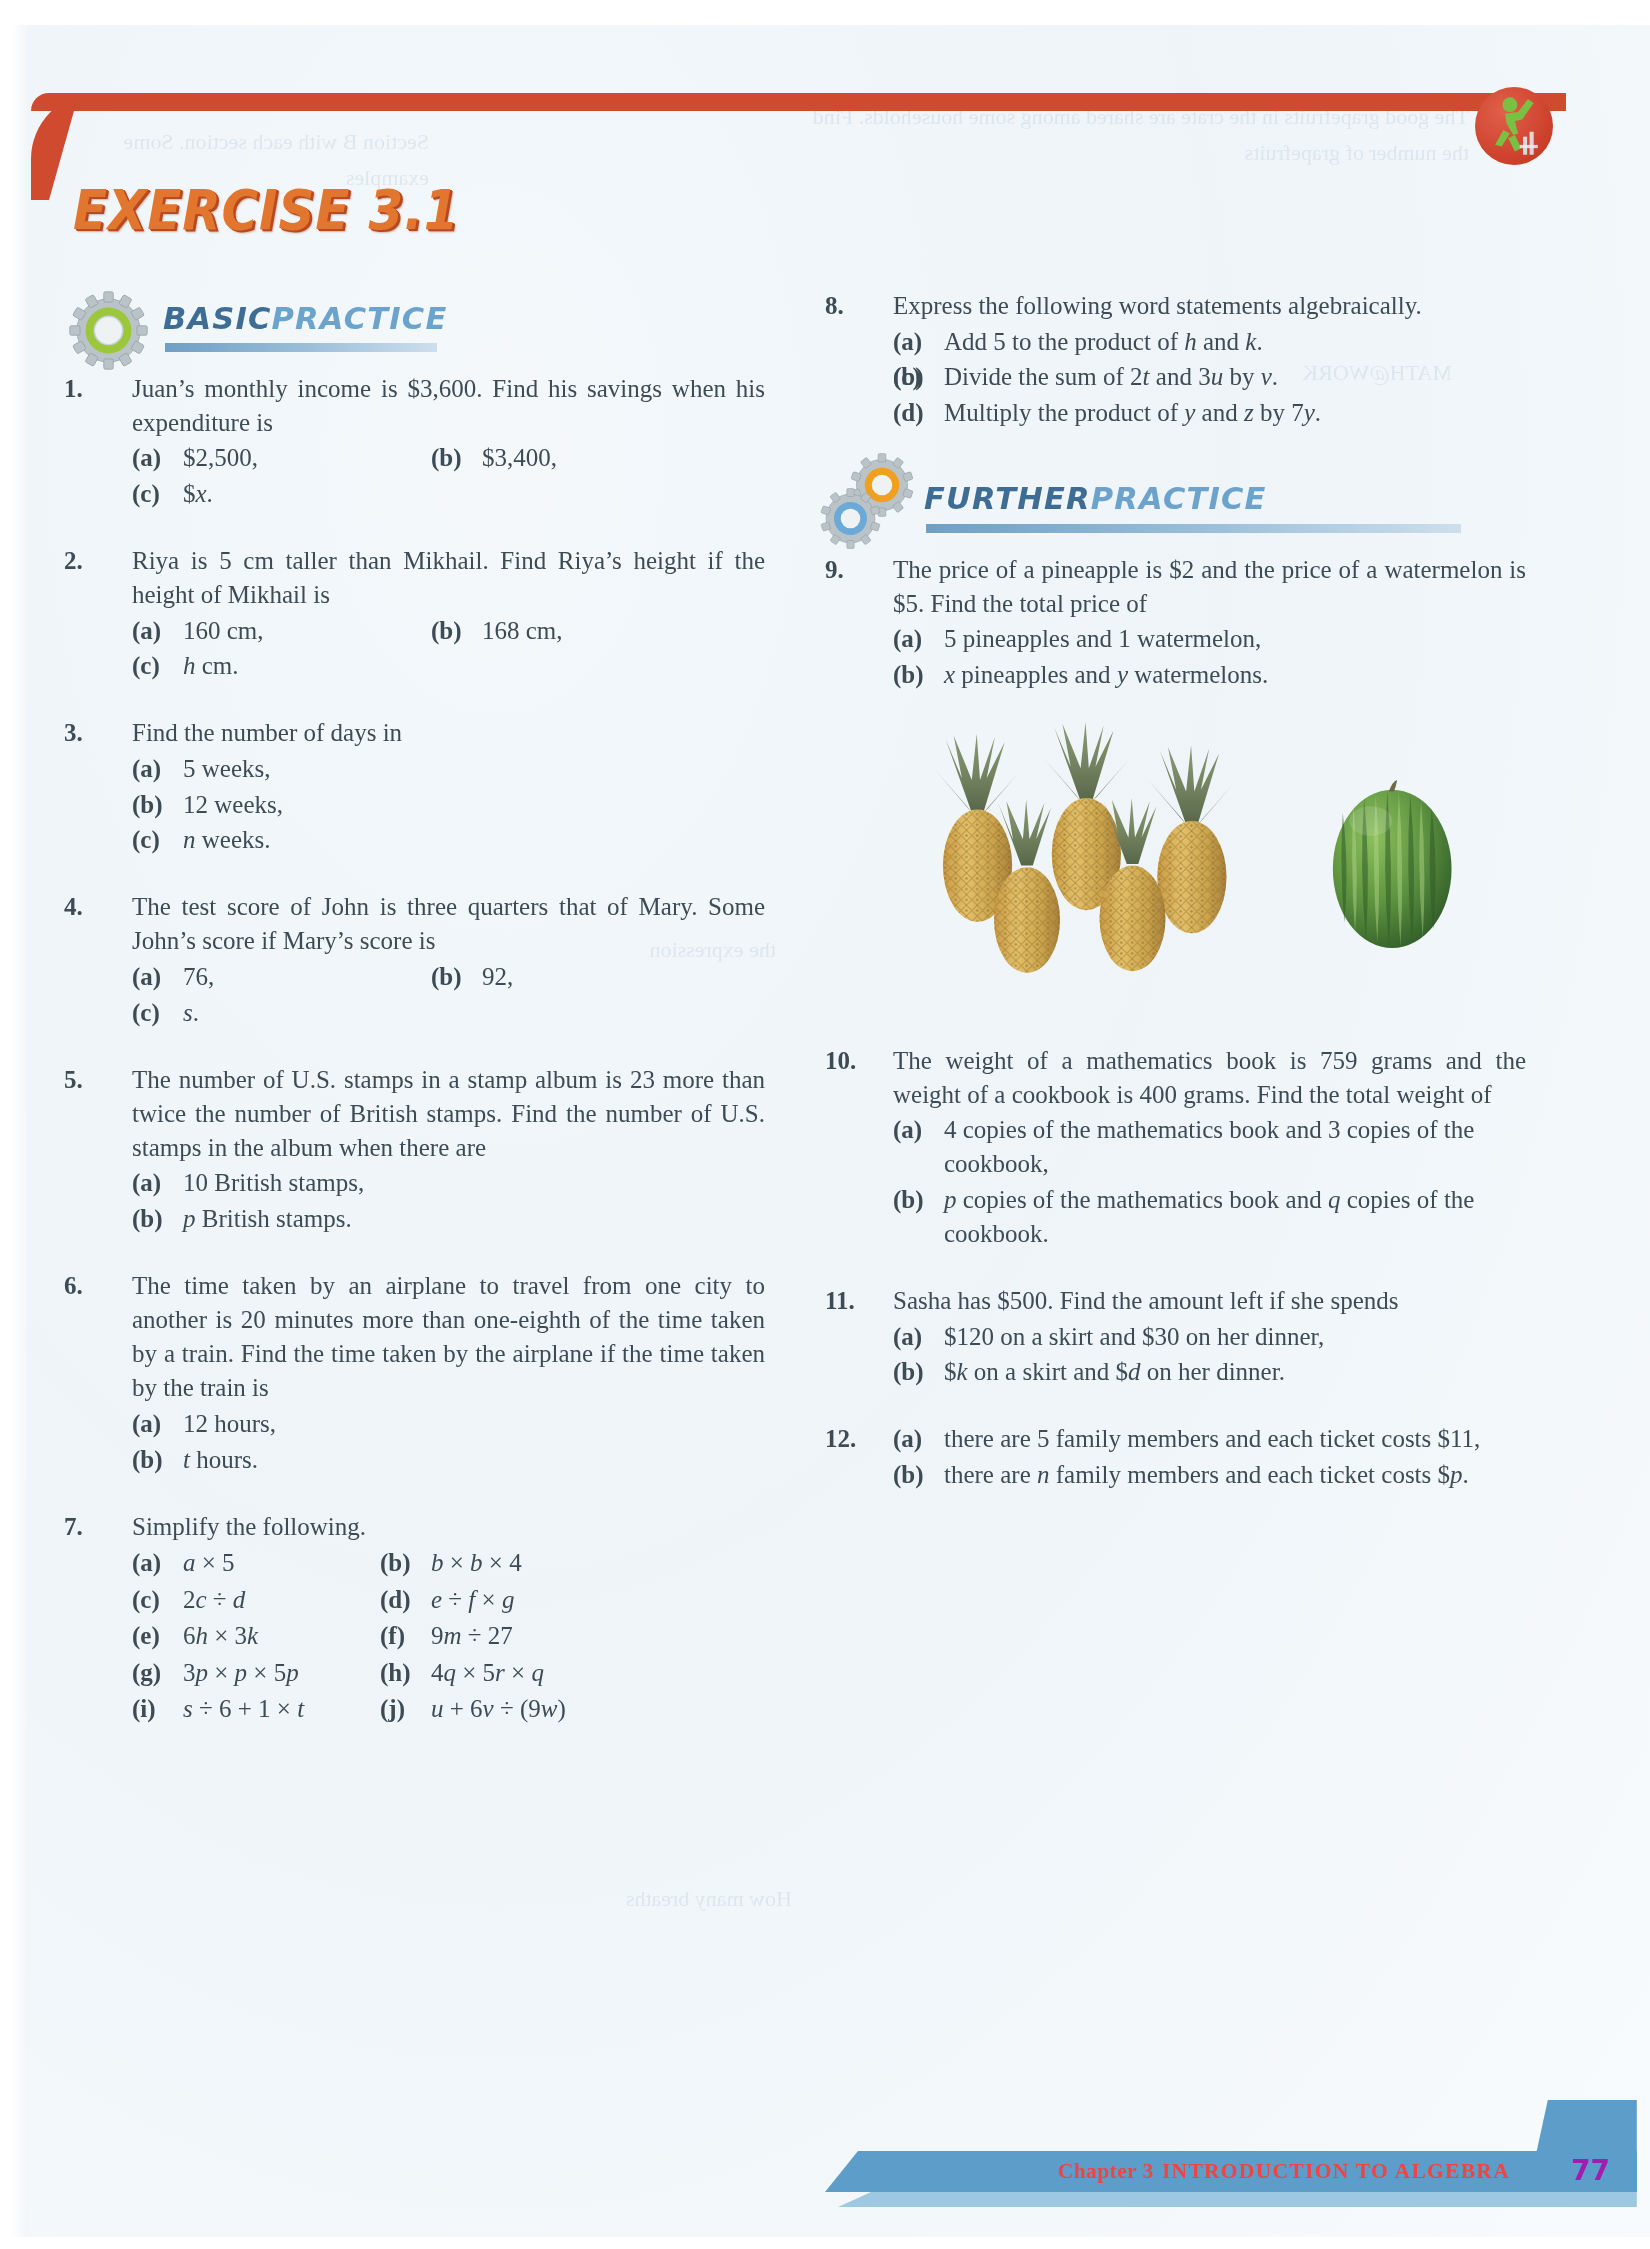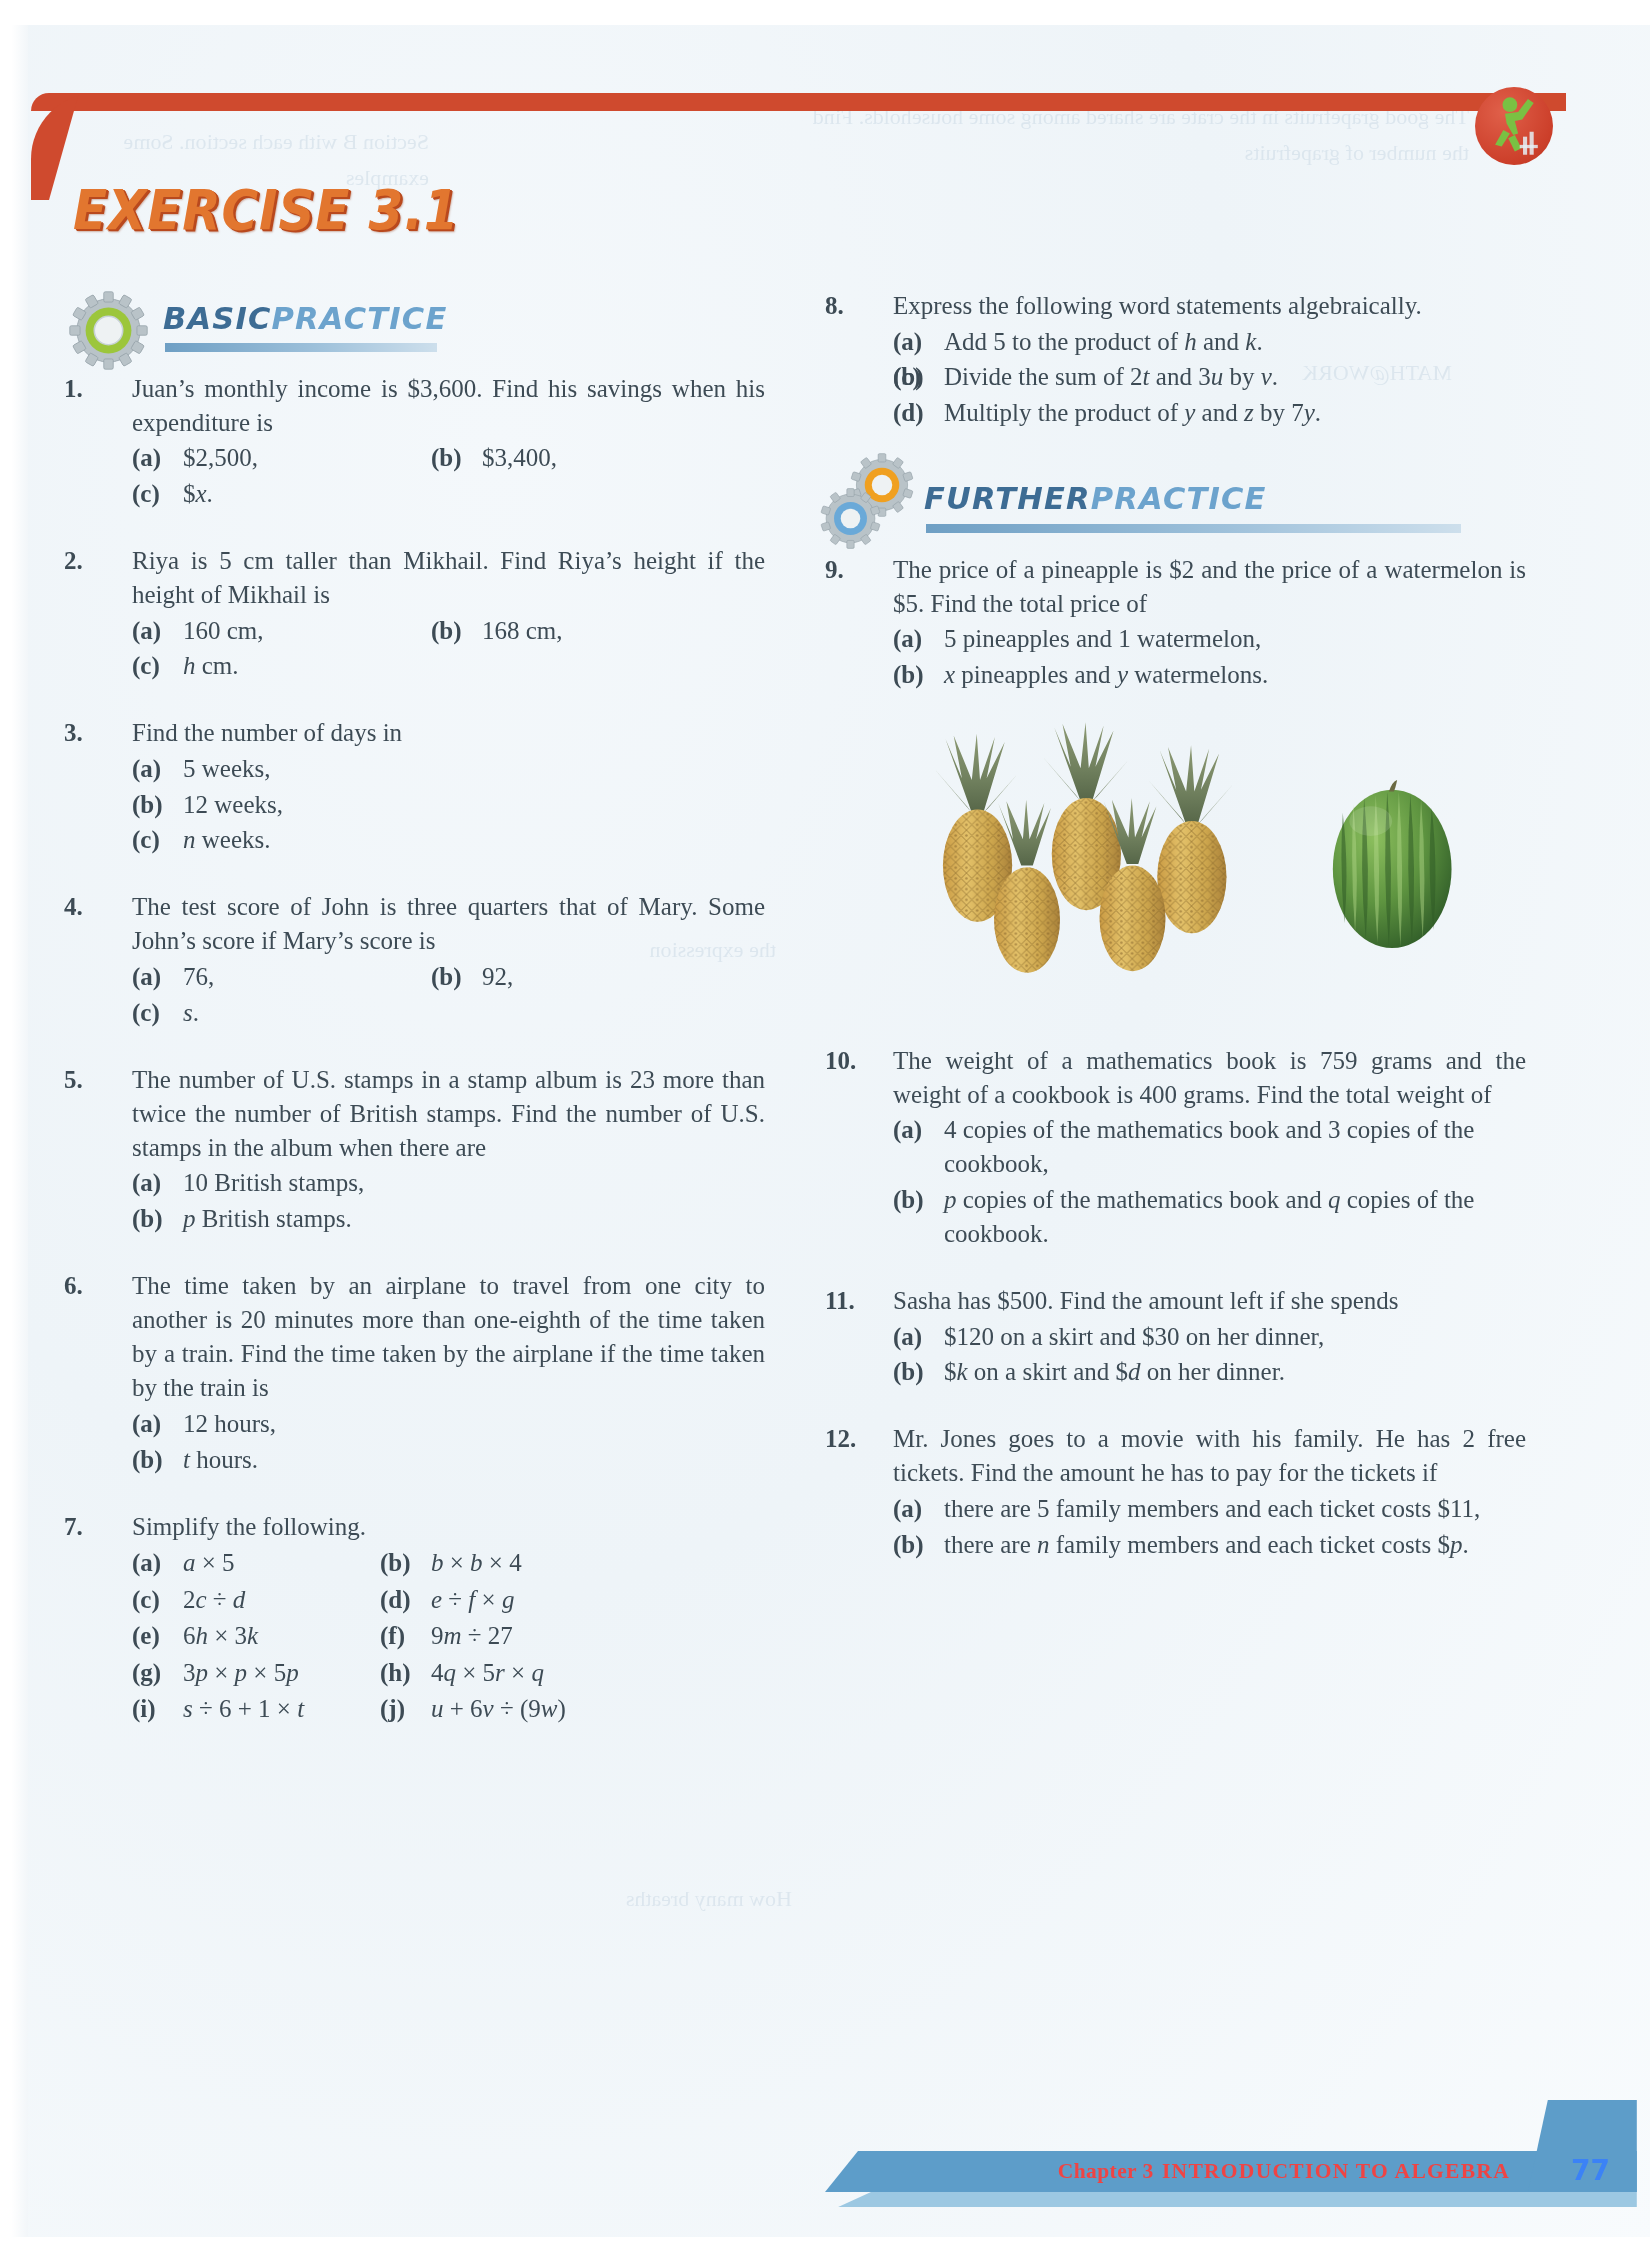--- a/index.html
+++ b/index.html
@@ -272,21 +272,21 @@
   }
   .footer-text .chap { font-weight: 700; }
   .footer-text .cname {
     letter-spacing: 1.3px;
     margin-left: 8.3px;
   }
   .page-num {
     position: absolute;
     right: 40px;
     bottom: 48px;
-    color: #3b82f6;
+    color: #a21caf;
     font-family: "DejaVu Sans", sans-serif;
     font-size: 28px;
     font-weight: 800;
   }
 </style>
 </head>
 <body>
 
 <div class="page"></div>
 <div class="page-edge-left"></div>
@@ -726,21 +726,20 @@
         </li>
         <li>
           <span class="lbl">(b)</span>
           <span class="txt">$<i class="v">k</i> on a skirt and $<i class="v">d</i> on her dinner.</span>
         </li>
       </ul>
     </li>
 
     <li class="q">
       <span class="num">12.</span>
-      <div class="stem">Mr. Jones goes to a movie with his family. He has 2 free tickets. Find the amount he has to pay for the tickets if</div>
       <ul class="parts">
         <li>
           <span class="lbl">(a)</span>
           <span class="txt">there are 5 family members and each ticket costs $11,</span>
         </li>
         <li>
           <span class="lbl">(b)</span>
           <span class="txt">there are <i class="v">n</i> family members and each ticket costs $<i class="v">p</i>.</span>
         </li>
       </ul>

